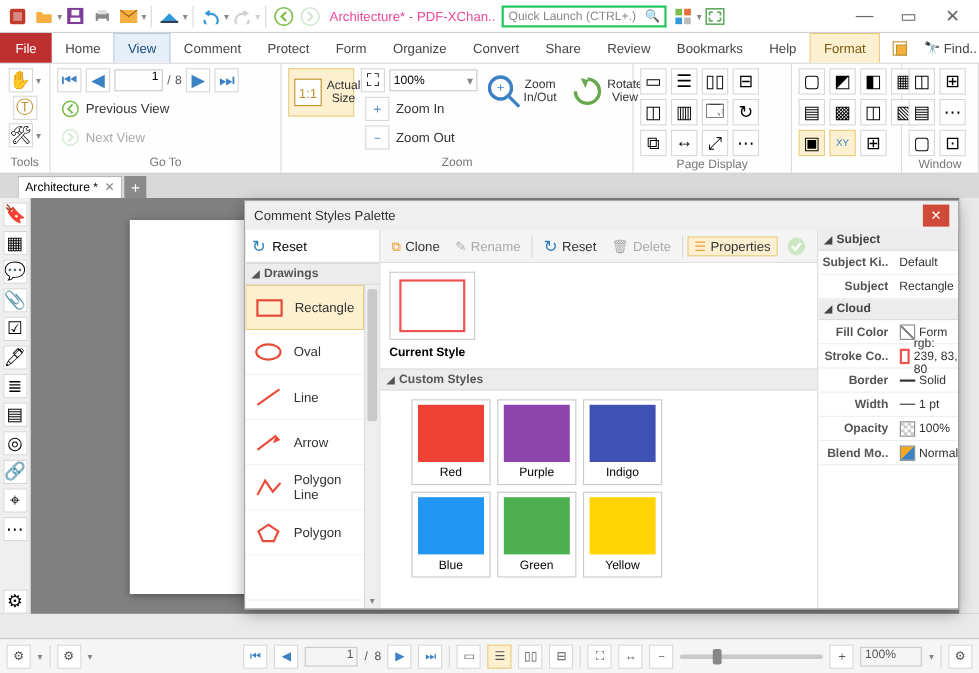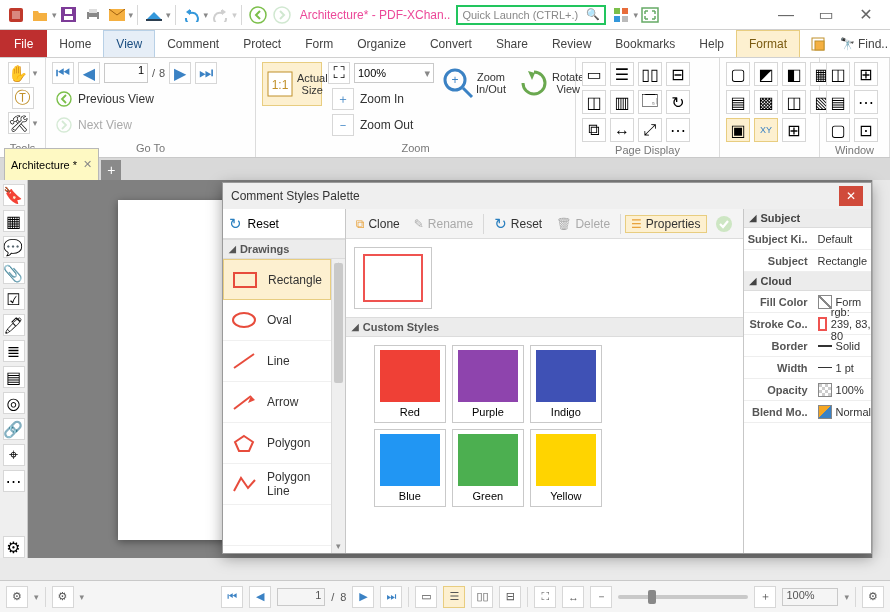--- a/index.html
+++ b/index.html
@@ -37,21 +37,21 @@
   .rbtn-actual { background:#fdf0d0; border:1px solid #e8cd80; }
   .pageinput { width:44px; height:20px; border:1px solid #c9c9c9; font-size:11px; text-align:right; padding:0 3px; }
   .zoomsel { width:80px; height:20px; border:1px solid #c9c9c9; font-size:11px; padding:0 3px; background:#fff; display:flex; align-items:center; justify-content:space-between;}
   .gridicons { display:grid; grid-template-columns:repeat(4,24px); grid-auto-rows:24px; gap:4px; }
   .gridicons .cell, .gridicons2 .cell, .gridicons3 .cell { width:24px; height:24px; border:1px solid #d7d7d7; background:#fff; display:flex; align-items:center; justify-content:center; }
   .gridicons2 { display:grid; grid-template-columns:repeat(4,24px); grid-auto-rows:24px; gap:4px; }
   .gridicons3 { display:grid; grid-template-columns:repeat(2,24px); grid-auto-rows:24px; gap:4px; }
 
   
   .doctabs { height: 22px; background: #d9d9d9; display:flex; align-items:flex-end; padding-left:4px; }
-  .doctab { background:#fef9c3; border:1px solid #b8b8b8; border-bottom:none; height:32px; display:flex; align-items:center; padding:0 6px; font-size:11px; gap:6px;}
+  .doctab { background:#ffffff; border:1px solid #b8b8b8; border-bottom:none; height:20px; display:flex; align-items:center; padding:0 6px; font-size:11px; gap:6px;margin-left:12px;}
   .doctab .x { color:#888; font-size:11px; }
   .doctab-add { width:20px; height:20px; background:#8a8a8a; color:#fff; display:flex; align-items:center; justify-content:center; margin-left:2px; font-size:14px;}
 
   
   .mainarea { position:relative; height: 378px; background:#808080; display:flex; }
   .leftgutter { width:28px; background:#efefef; border-right:1px solid #c9c9c9; display:flex; flex-direction:column; align-items:center; padding-top:4px; gap:4px;}
   .leftgutter .gbtn { width:22px; height:22px; border:1px solid #d7d7d7; background:#fff; display:flex; align-items:center; justify-content:center;}
   .canvas { flex:1; position:relative; }
   .page-bg { position:absolute; left:90px; top:20px; width:520px; height:340px; background:#fff; box-shadow:0 2px 8px rgba(0,0,0,.4); }
   .rightscroll { width:18px; background:#e9e9e9; border-left:1px solid #c9c9c9; }
@@ -490,32 +490,32 @@
                 <svg width="26" height="20">
                   <line x1="3" y1="17" x2="20" y2="4" stroke="#e74c3c" stroke-width="2"></line>
                   <path d="M20 4l-3 7 7-3z" fill="#e74c3c"></path>
                 </svg>
               </span>
               <span>Arrow</span>
             </div>
             <div class="pal-item">
               <span class="shape">
                 <svg width="26" height="20">
+                  <path d="M3 17L10 4 17 14 24 6" fill="none" stroke="#e74c3c" stroke-width="2"></path>
+                </svg>
+              </span>
+              <span>Polygon Line</span>
+            </div>
+            <div class="pal-item">
+              <span class="shape">
+                <svg width="26" height="20">
                   <path d="M13 3l9 6-4 9H8l-4-9z" fill="none" stroke="#e74c3c" stroke-width="2"></path>
                 </svg>
               </span>
               <span>Polygon</span>
-            </div>
-            <div class="pal-item">
-              <span class="shape">
-                <svg width="26" height="20">
-                  <path d="M3 17L10 4 17 14 24 6" fill="none" stroke="#e74c3c" stroke-width="2"></path>
-                </svg>
-              </span>
-              <span>Polygon Line</span>
             </div>
             <div class="pal-item"></div>
           </div>
         <div class="pal-scroll">
             <div style="height:12px;text-align:center;font-size:9px;color:#888">▴</div>
             <div class="thumb"></div>
             <div style="position:absolute;bottom:0;left:0;right:0;height:12px;text-align:center;font-size:9px;color:#888">▾</div>
           </div>
       </div>
     </div>
@@ -548,20 +548,21 @@
             <svg width="18" height="18">
               <circle cx="9" cy="9" r="8" fill="#cde6c3"></circle>
               <path d="M5 9l3 3 5-6" stroke="#fff" stroke-width="2.2" fill="none"></path>
             </svg>
           </div>
       </div>
       <div class="pal-midbody">
         <div class="cs-box">
           <div class="cs-swatch"></div>
         </div>
+        <div class="cs-label">Current Style</div>
         <div class="cs-hdr">
             <span style="font-size:9px">◢</span>
             <span>Custom Styles</span>
           </div>
         <div class="swatch-grid" id="swatches">
             <div class="swatch-cell">
               <div class="clr" style="background:#ef4036"></div>
               <span>Red</span>
             </div>
             <div class="swatch-cell">

